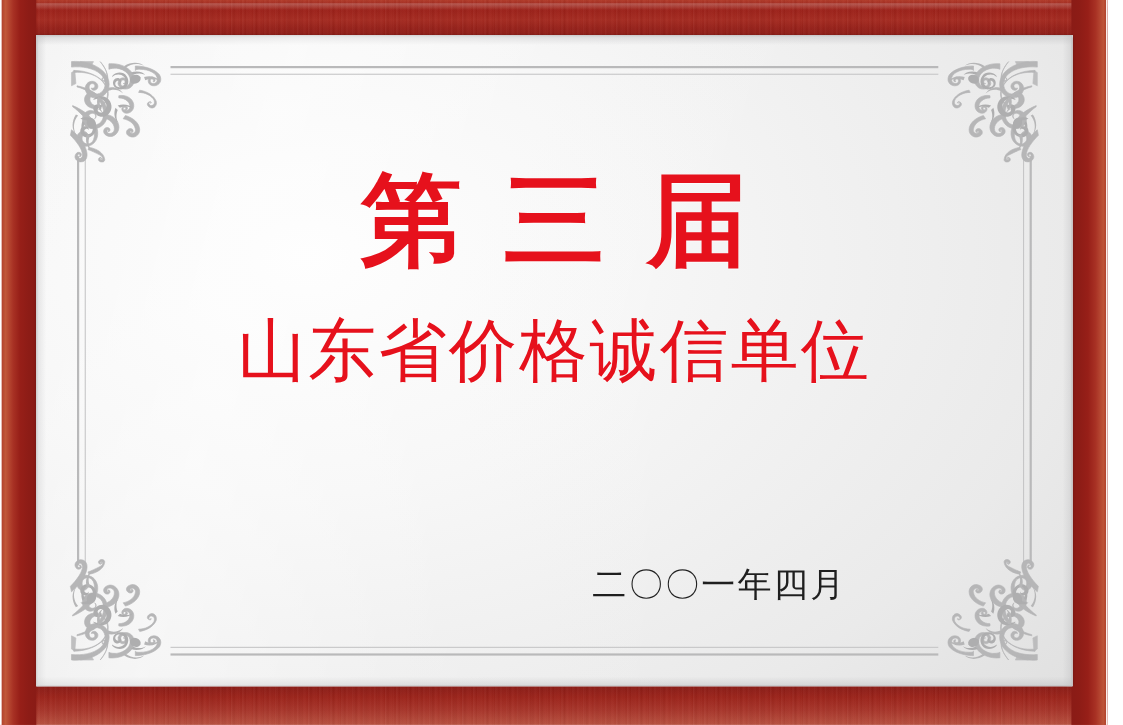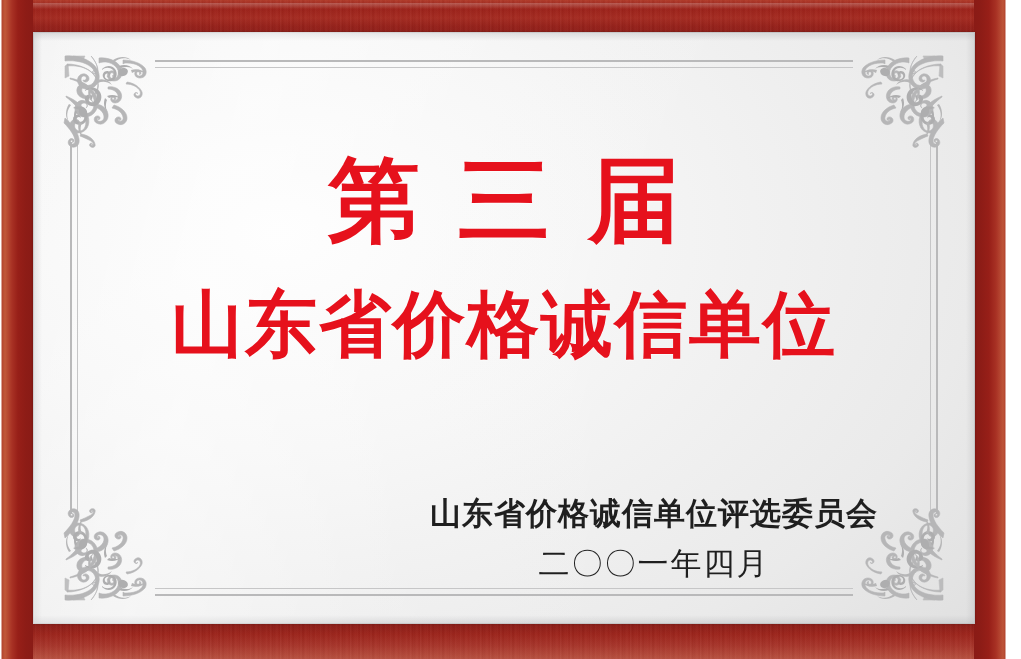--- a/index.html
+++ b/index.html
@@ -131,22 +131,22 @@
     line-height:1.0;
     color:#e6111c;
     letter-spacing:38px;
     text-indent:38px;
     white-space:nowrap;
     text-shadow:0 1px 0 rgba(255,255,255,.6);
   }
   .title-line2{
     margin-top:42px;
     font-family:"DejaVu Serif","Liberation Serif",serif;
-    font-weight:700;
-    font-size:72px;
+    font-weight:400;
+    font-size:62px;
     line-height:1.0;
     color:#e6111c;
     letter-spacing:2px;
     white-space:nowrap;
     text-shadow:0 1px 0 rgba(255,255,255,.6);
   }
 
   .signature{
     position:absolute;
     left:0;right:0;top:466px;
@@ -370,19 +370,18 @@
       </svg>
     </div>
 
     <div class="title-wrap">
       <div class="title-line1">第三届</div>
       <div class="title-line2">山东省价格诚信单位</div>
     </div>
 
     <div class="signature">
       <div class="inner">
-        <div class="sig-org">山东省价格诚信单位评选委员会</div>
         <div class="sig-date">二〇〇一年四月</div>
       </div>
     </div>
 
   </div>
 </div>
 
 </body></html>

